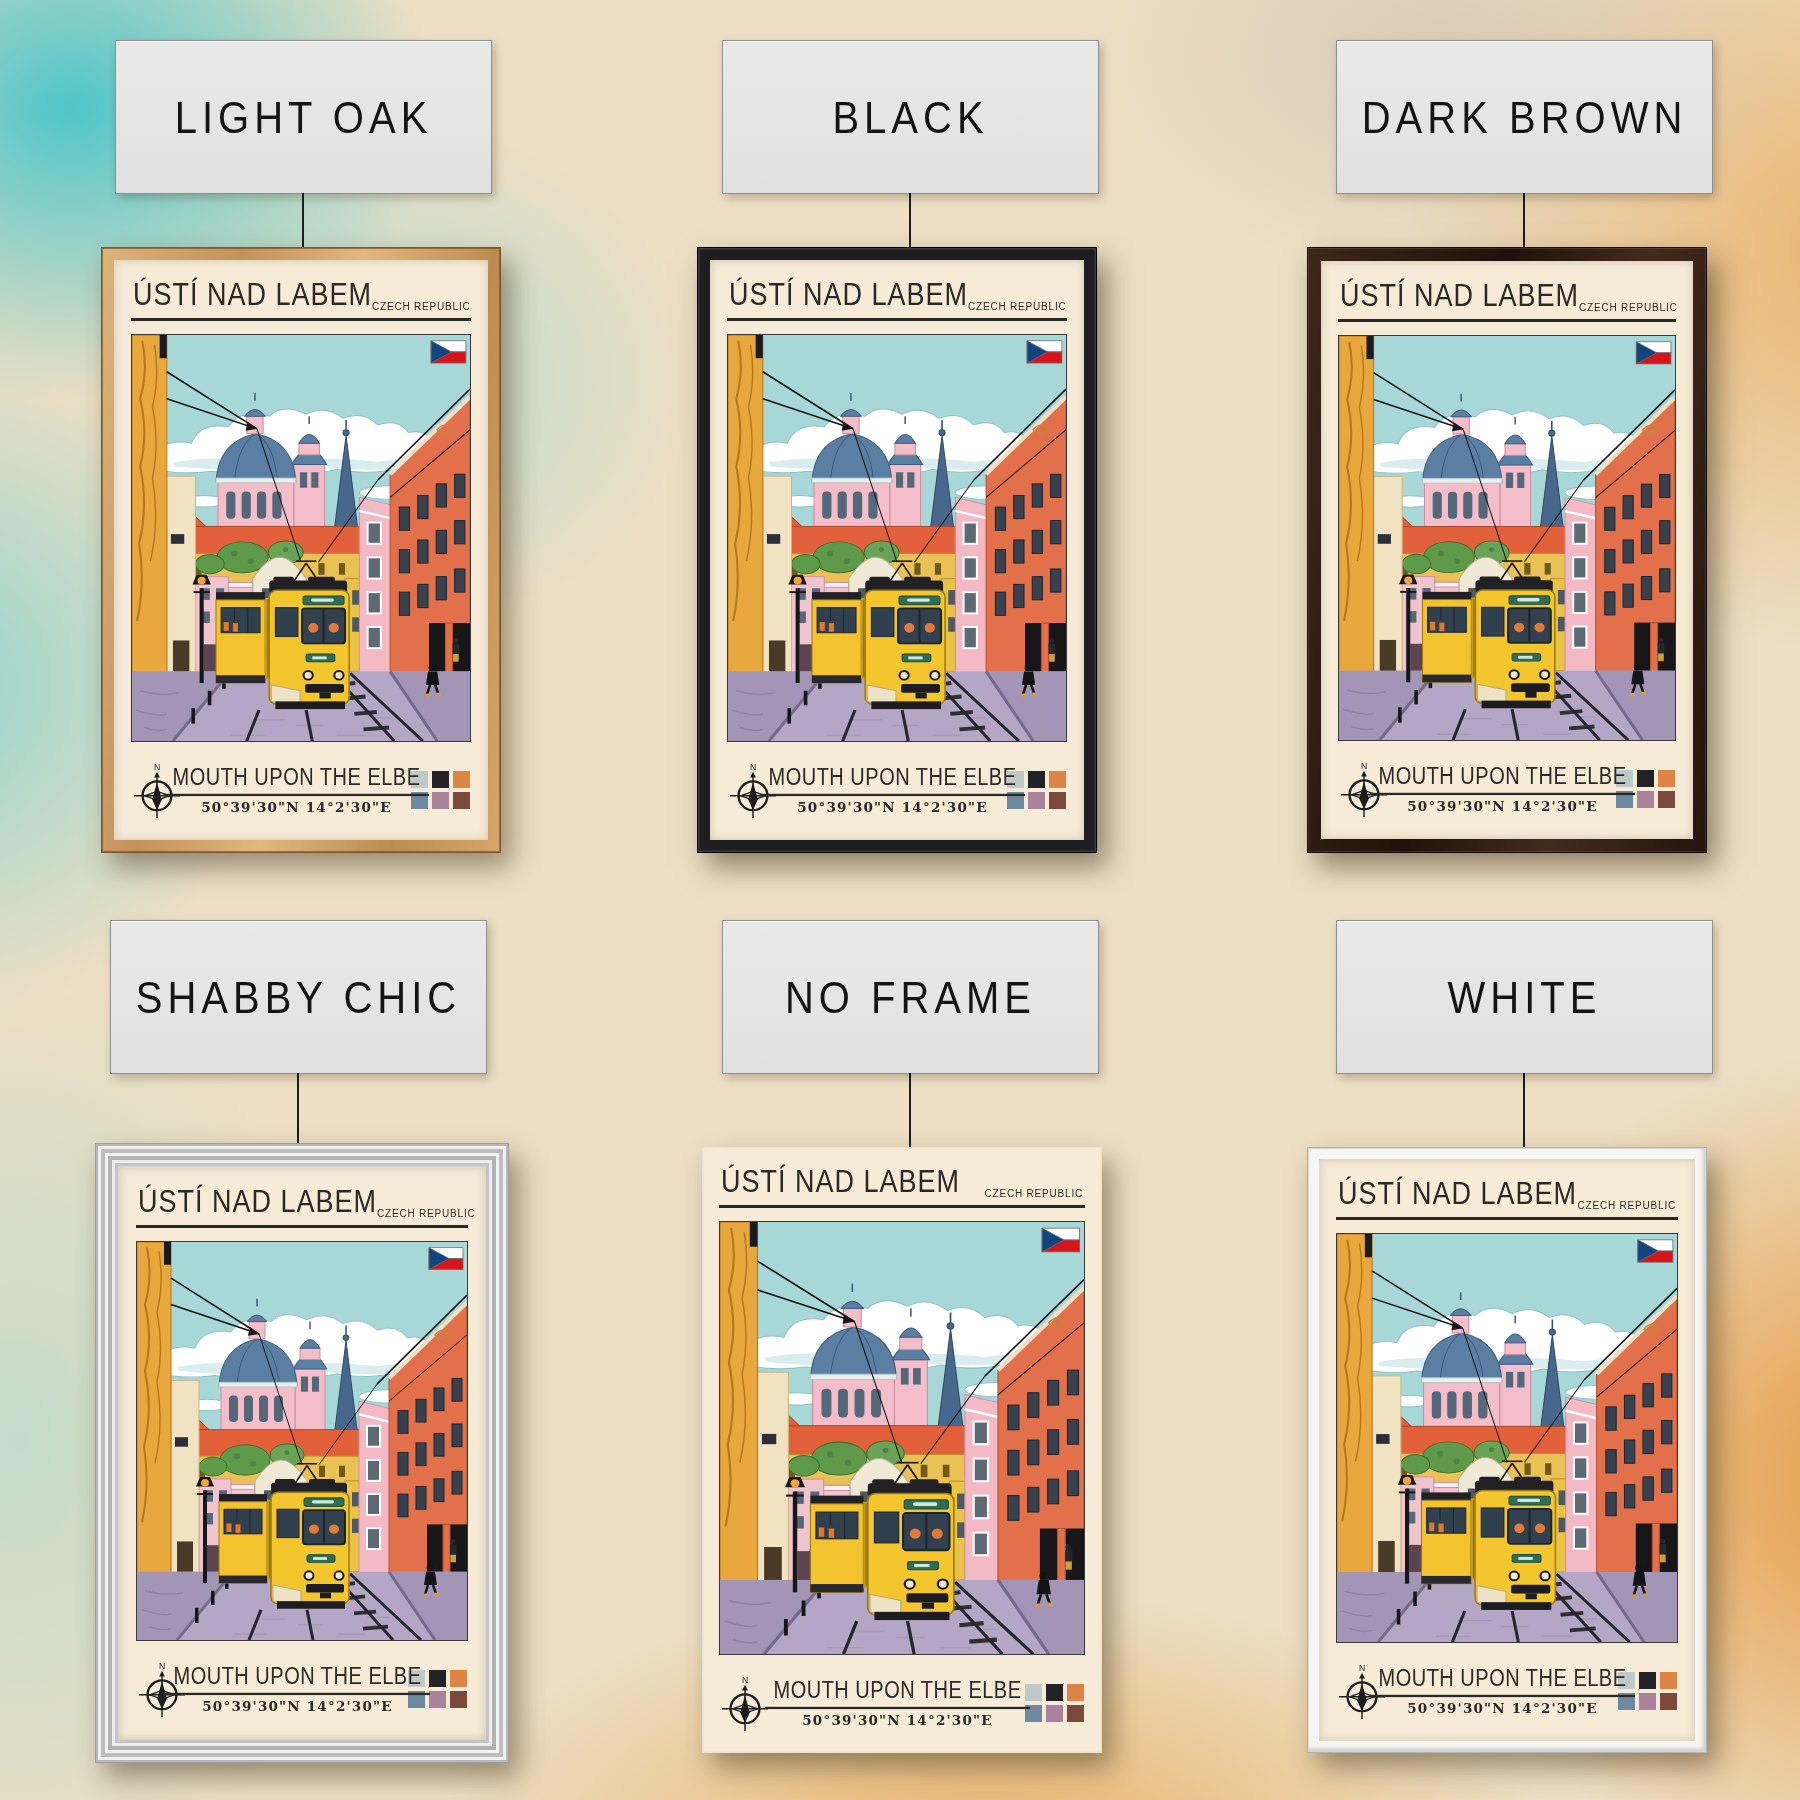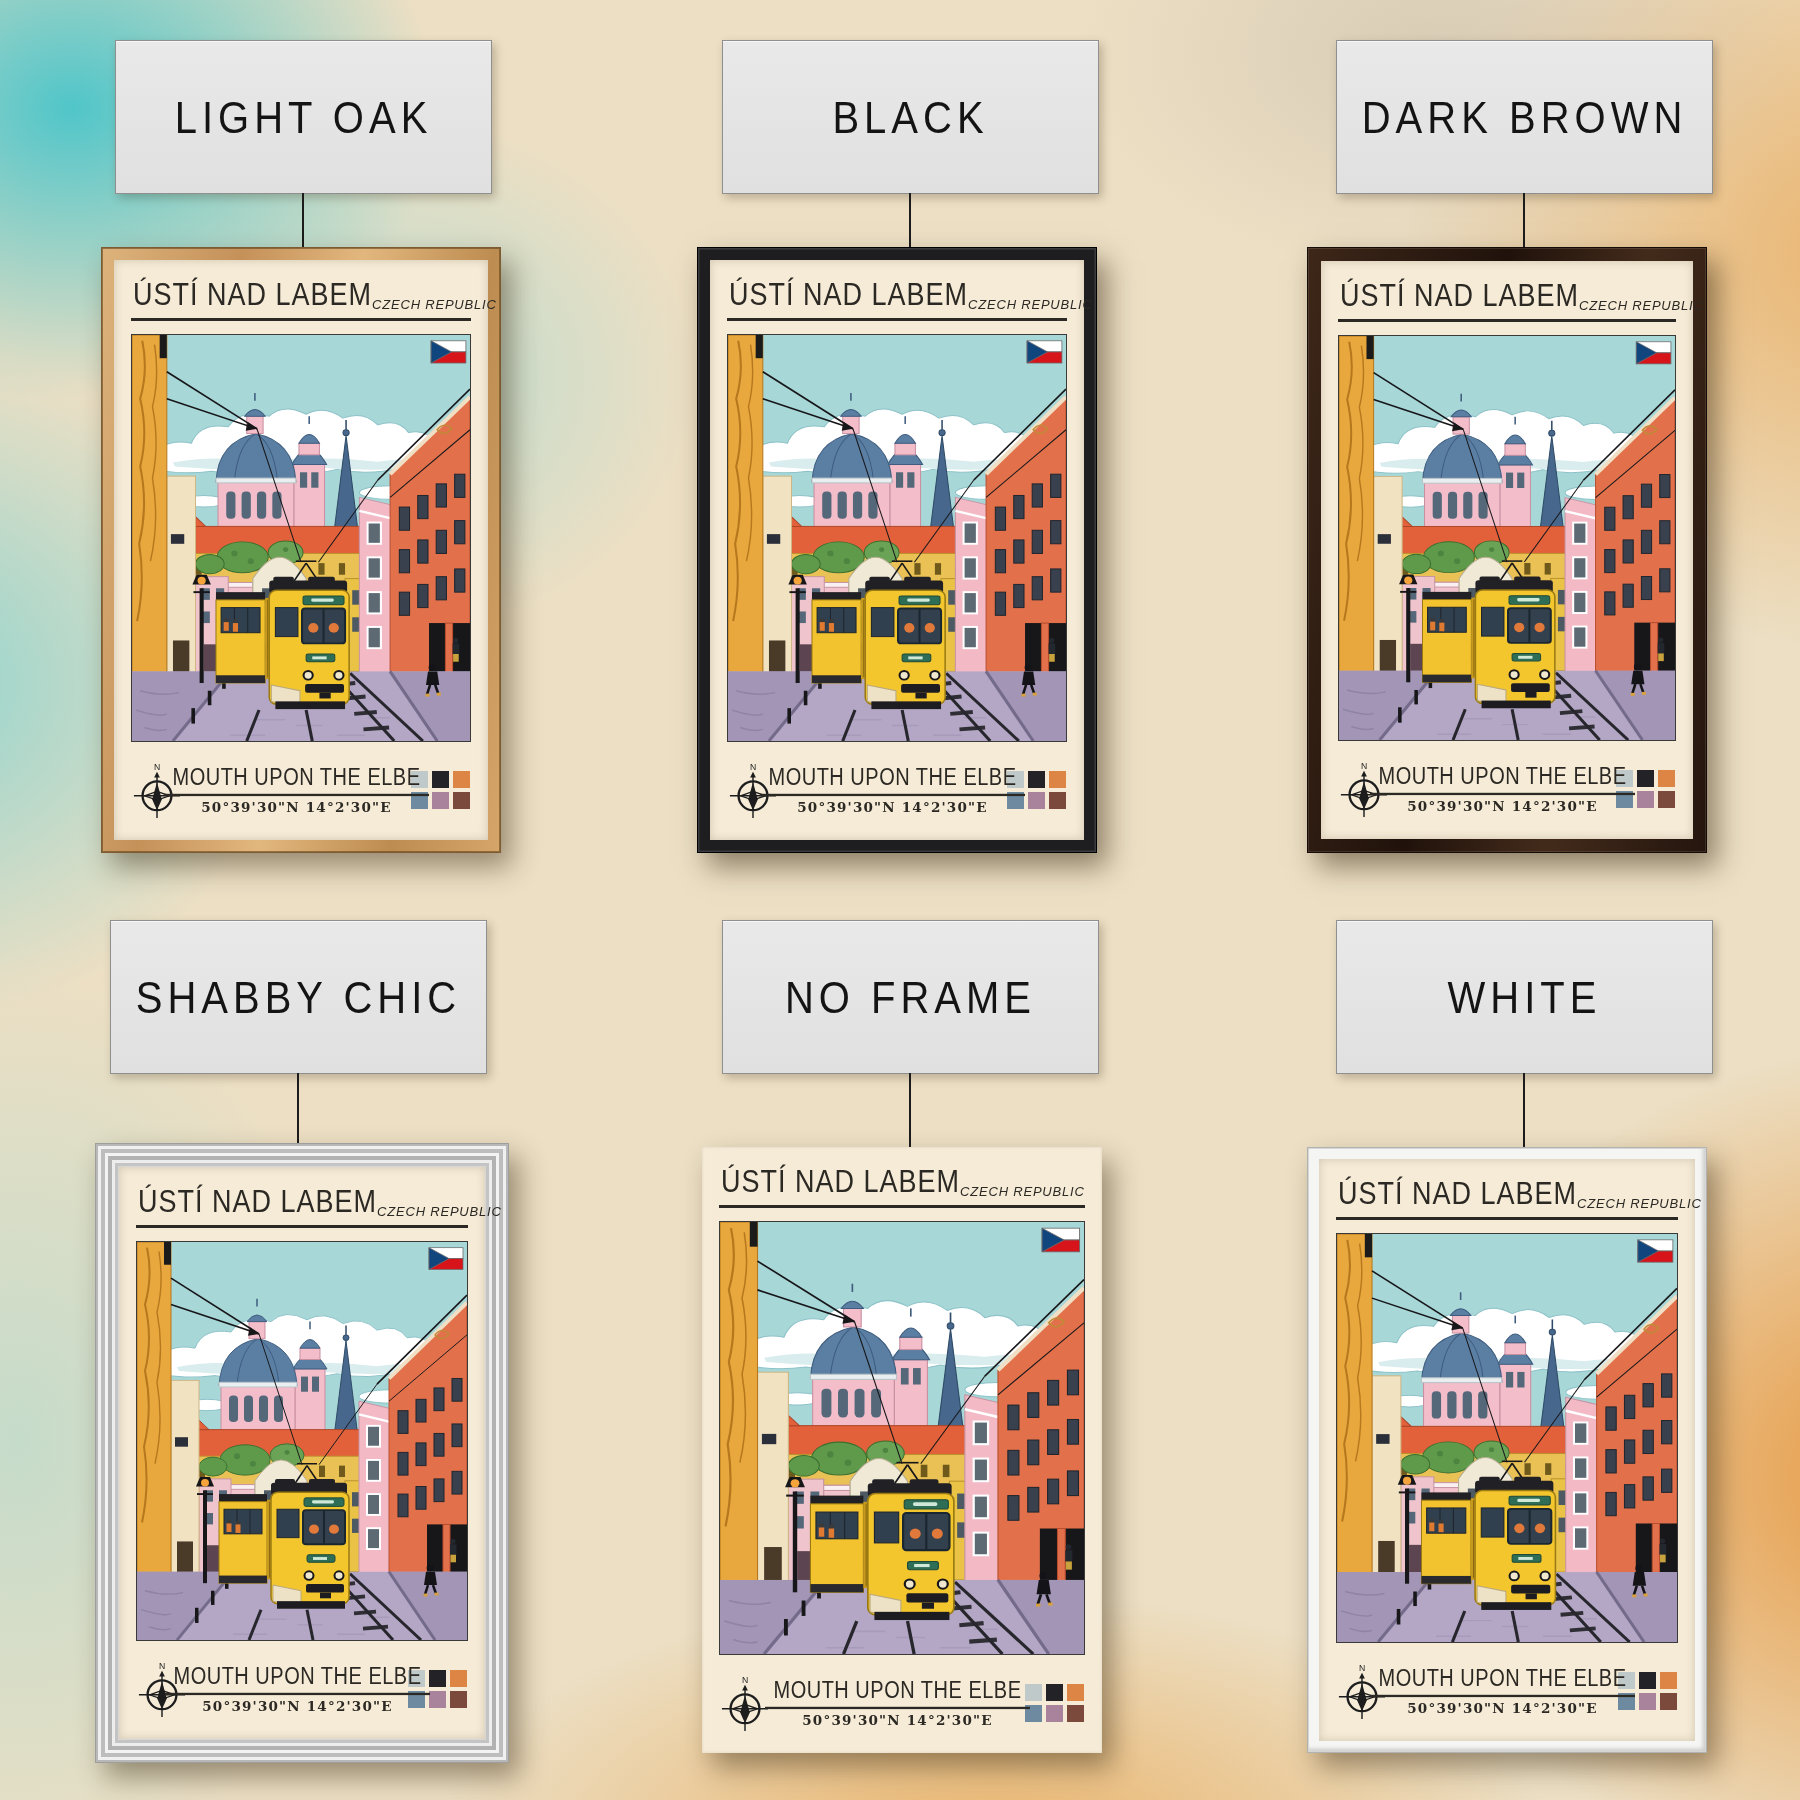--- a/index.html
+++ b/index.html
@@ -80,21 +80,21 @@
   }
   .f-no-frame .poster{box-shadow:inset 0 0 3px rgba(70,50,15,.12);}
   .p-header{
     flex:none;display:flex;justify-content:space-between;align-items:flex-end;
     border-bottom:3px solid #2c2924;padding:12px 2px 5px;
   }
   .p-title{
     font-size:27px;letter-spacing:1px;color:#2c2924;white-space:nowrap;
     transform:scaleY(1.15);transform-origin:left bottom;
   }
-  .p-country{font-size:13px;letter-spacing:.8px;color:#2c2924;white-space:nowrap;margin-bottom:1px;font-style:italic;}
+  .p-country{font-size:10px;letter-spacing:.8px;color:#2c2924;white-space:nowrap;margin-bottom:1px;}
   .p-art{flex:1 1 auto;margin-top:13px;position:relative;border:1px solid #3a3a3a;overflow:hidden;background:#a8d7d8;}
   .scene{position:absolute;left:0;top:0;width:100%;height:100%;display:block;}
   .p-footer{flex:none;display:flex;align-items:center;margin-top:9px;height:78px;}
   .compass{width:50px;height:62px;flex:none;margin-left:1px;}
   .p-sub{flex:1 1 auto;display:flex;flex-direction:column;align-items:center;margin:0 4px;min-width:0;}
   .p-subtitle{
     font-size:20px;letter-spacing:.5px;color:#2c2924;border-bottom:2.5px solid #2c2924;
     padding:0 8px 3px;white-space:nowrap;transform:scaleY(1.15);
   }
   .p-coords{

